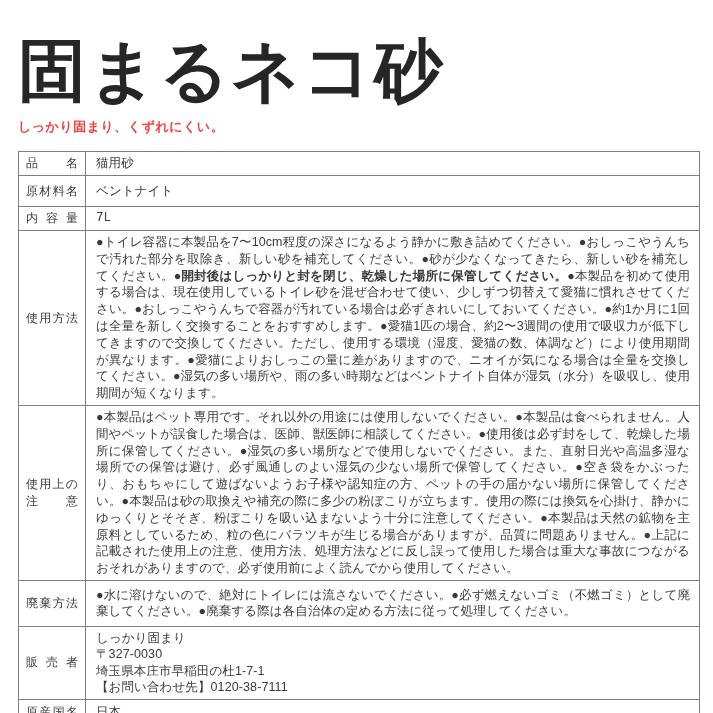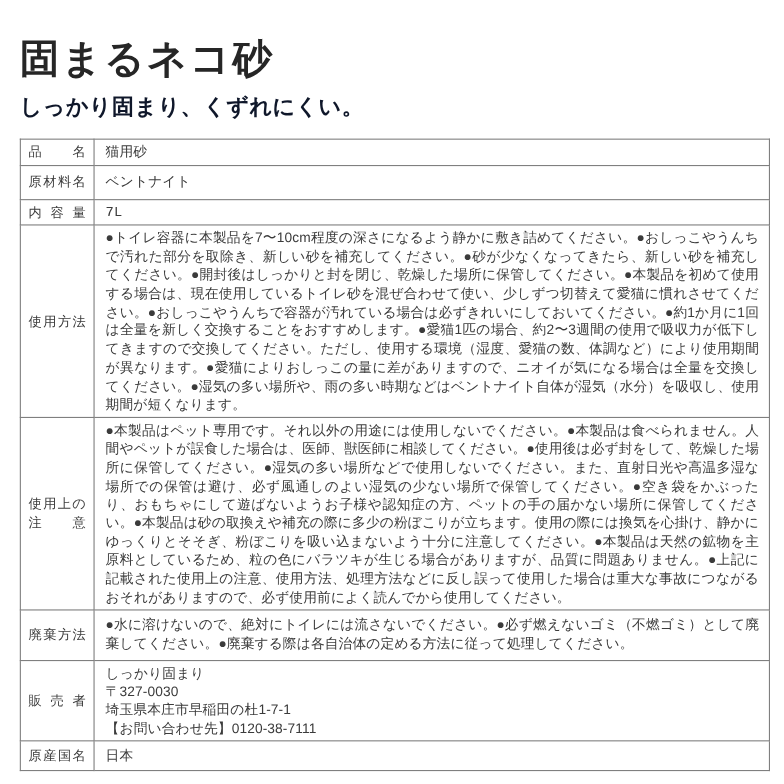--- a/index.html
+++ b/index.html
@@ -8,32 +8,32 @@
     width: 713px; height: 713px;
     background: #ffffff;
     font-family: "Liberation Sans", "DejaVu Sans", sans-serif;
     color: #3b3b3b;
     overflow: hidden;
   }
   .page { padding: 34px 13px 0 18px; width: 713px; }
 
   .title {
     margin: 0;
-    font-size: 36px;
+    font-size: 68px;
     font-weight: 900;
     letter-spacing: 2px;
     line-height: 1.08;
     color: #262626;
   }
   .subtitle {
     margin: 11px 0 15px 0;
-    font-size: 20px;
+    font-size: 13px;
     font-weight: bold;
     letter-spacing: 0.5px;
-    color: #0f172a;
+    color: #ef4444;
   }
 
   table.spec {
     width: 682px;
     border-collapse: collapse;
     table-layout: fixed;
   }
   table.spec col.c-label { width: 67px; }
   table.spec th, table.spec td {
     border: 1px solid #7f7f7f;
@@ -56,24 +56,24 @@
   .char-justify {
     display: flex;
     justify-content: space-between;
     line-height: 17px;
   }
   tr.r-hinmei td      { height: 23px; }
   tr.r-genzairyo td   { height: 31px; }
   tr.r-naiyoryo td    { height: 23px; font-family: Liberation Mono, monospace; }
   tr.r-shiyohoho td   { height: 150px; }
   tr.r-chui td        { height: 159px; }
-  tr.r-haiki td       { height: 46px; font-family: Liberation Mono, monospace; }
+  tr.r-haiki td       { height: 46px; }
   tr.r-hanbaisha td   { height: 65px; }
   tr.r-gensankoku td  { height: 27px; }
-  .bold-seg { font-weight: normal; }
+  .bold-seg { font-weight: bold; }
   .seller-line { line-height: 16.4px; text-align: left; }
 </style>
 </head>
 <body>
 
 <div class="page">
 
   <h1 class="title">固まるネコ砂</h1>
   <p class="subtitle">しっかり固まり、くずれにくい。</p>
 

